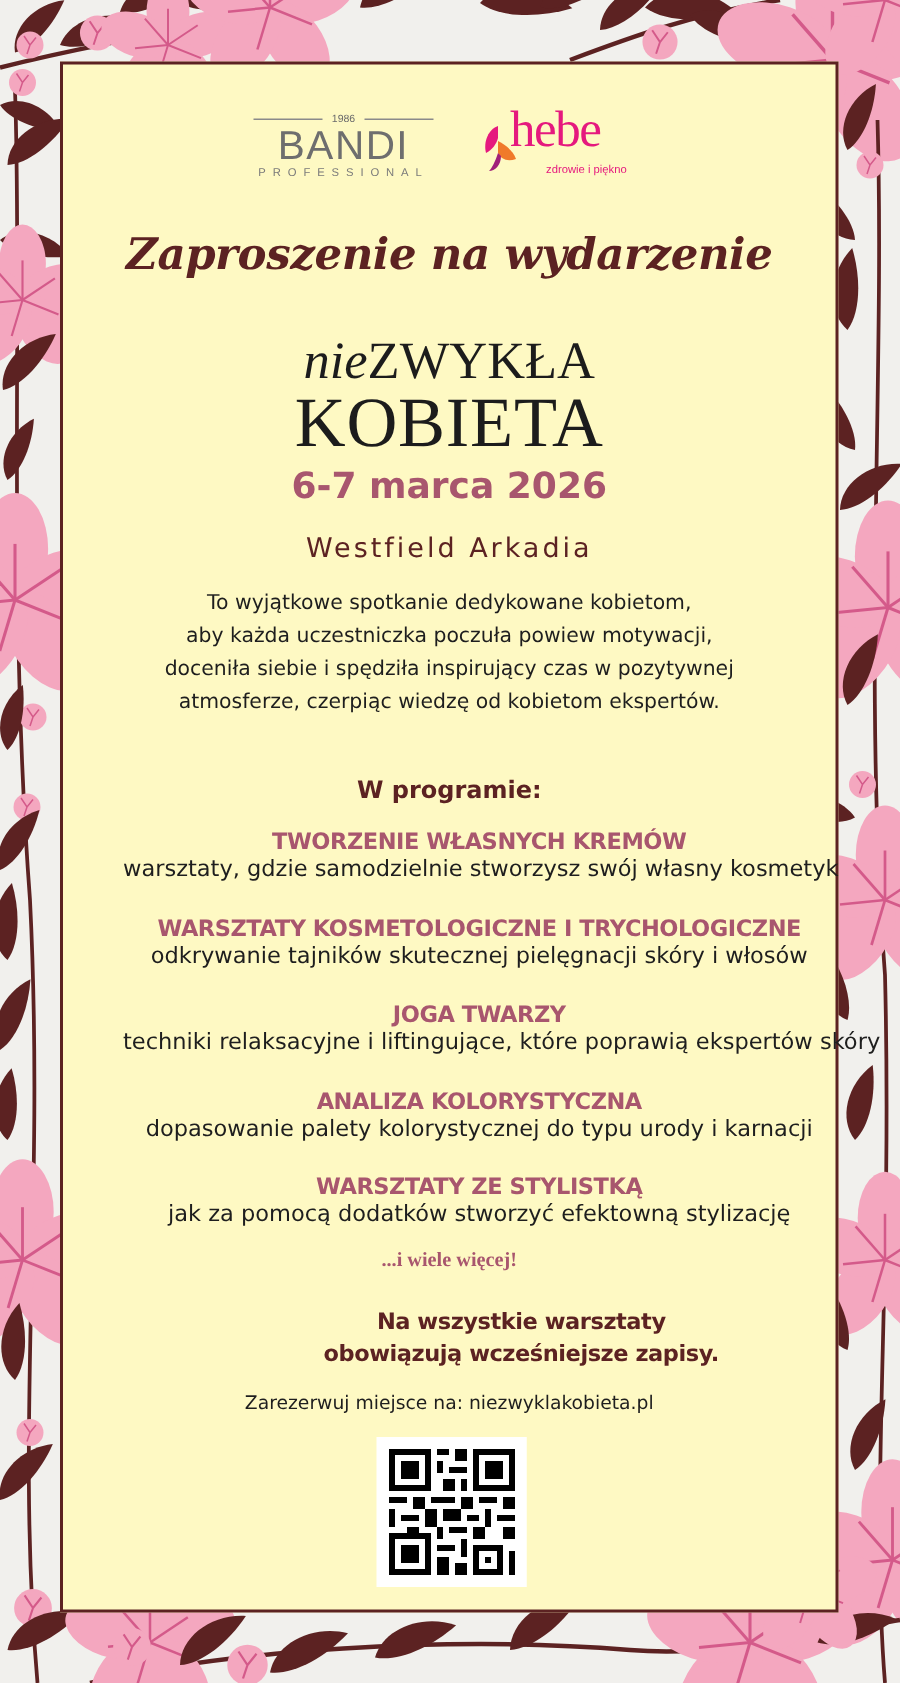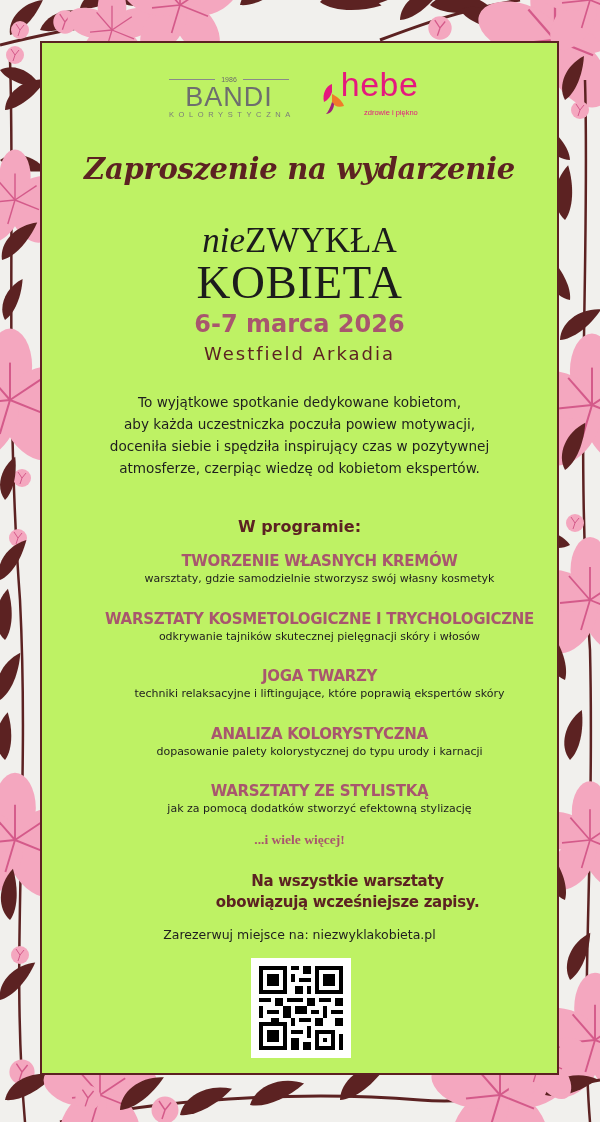--- a/index.html
+++ b/index.html
@@ -4,51 +4,51 @@
   <style>
     html, body { margin: 0; padding: 0; }
     body {
       width: 600px; height: 1122px; position: relative; overflow: hidden;
       background: #f1f0ed;
       font-family: "Liberation Sans", "DejaVu Sans", sans-serif;
     }
     .floral-bg { position: absolute; left: 0; top: 0; width: 600px; height: 1122px; }
     .card {
       position: absolute; left: 40px; top: 41px; width: 515px; height: 1030px;
-      background: #bef264; border: 2px solid #5c2222; box-sizing: content-box;
+      background: #fef9c3; border: 2px solid #5c2222; box-sizing: content-box;
       text-align: center;
     }
     .logos { position: absolute; top: 31px; left: 0; width: 100%; height: 50px; }
     .bandi { position: absolute; left: 127px; top: 0; width: 120px; height: 50px; color: #6b6b6b; }
     .bandi .year-row { display: flex; align-items: center; justify-content: center; gap: 6px; font-size: 7px; height: 10px; }
     .bandi .year-row .line { flex: 1; height: 1px; background: #8a8a8a; }
     .bandi .brand { font-family: "Liberation Sans", sans-serif; font-size: 27px; letter-spacing: 1px; line-height: 26px; font-weight: 400; color: #6e6e6e; }
     .bandi .sub { font-size: 7.5px; letter-spacing: 4.6px; line-height: 10px; color: #7a7a7a; }
     .hebe { position: absolute; left: 276px; top: 0; width: 110px; height: 50px; }
-    .hebe .word { position: absolute; left: 22px; top: -6px; font-size: 34px; font-weight: 400; color: #e5197e; letter-spacing: -1px; font-family: Liberation Mono, monospace; }
+    .hebe .word { position: absolute; left: 22px; top: -6px; font-size: 34px; font-weight: 400; color: #e5197e; letter-spacing: -1px; font-family: Liberation Serif, serif; }
     .hebe .tag { position: absolute; left: 46px; top: 34px; font-size: 7.5px; color: #e5197e; }
     .hebe .butterfly { position: absolute; left: 0; top: 6px; width: 28px; height: 36px; }
     .invite-title {
       position: absolute; top: 109px; left: 0; width: 100%;
       font-family: "DejaVu Serif", "Liberation Serif", serif; font-style: italic; font-weight: bold;
       font-size: 29px; color: #5c2222; letter-spacing: -0.3px;
     }
     .event-name { position: absolute; top: 180px; left: 0; width: 100%; font-family: "Liberation Serif", "DejaVu Serif", serif; color: #1c1c1c; }
     .event-name .l1 { font-size: 35px; line-height: 36px; }
     .event-name .l1 .it { font-style: italic; }
     .event-name .l2 { font-size: 47px; line-height: 46px; letter-spacing: 0.5px; }
     .date { position: absolute; top: 267px; left: 0; width: 100%; font-size: 24px; font-weight: bold; color: #a8566e; font-family: "DejaVu Sans", sans-serif; }
-    .venue { position: absolute; top: 300px; left: 0; width: 100%; font-size: 18px; letter-spacing: 2px; color: #5c2222; font-family: "DejaVu Sans", sans-serif; }
+    .venue { position: absolute; top: 312px; left: 0; width: 100%; font-size: 18px; letter-spacing: 2px; color: #5c2222; font-family: "DejaVu Sans", sans-serif; }
     .intro { position: absolute; top: 348px; left: 20px; width: 475px; font-family: "DejaVu Sans", sans-serif; font-size: 13.6px; line-height: 22px; color: #1e1e1e; }
     .intro div { white-space: nowrap; }
     .program-title { position: absolute; top: 474px; left: 0; width: 100%; font-family: "DejaVu Sans", sans-serif; font-size: 16px; font-weight: bold; color: #5c2222; }
     .program { position: absolute; top: 508px; left: 0; width: 100%; font-family: "DejaVu Sans", sans-serif; }
     .prog-item { height: 57.5px; margin-left: 40px; }
     .prog-item .h { font-size: 15px; font-weight: bold; color: #a8566e; line-height: 20px; white-space: nowrap; letter-spacing: -0.3px; }
-    .prog-item .d { font-size: 11px; color: #1e1e1e; line-height: 16px; white-space: nowrap; }
+    .prog-item .d { font-size: 15px; color: #1e1e1e; line-height: 16px; white-space: nowrap; }
     .more { position: absolute; top: 789px; left: 0; width: 100%; font-family: Liberation Serif, serif; font-size: 13.5px; font-weight: bold; color: #a8566e; }
     .notice { position: absolute; top: 828px; left: 0; width: 100%; font-family: "DejaVu Sans", sans-serif; font-size: 15px; font-weight: bold; color: #5c2222; line-height: 21px; letter-spacing: -0.3px; padding-left: 48px; }
     .reserve { position: absolute; top: 884px; left: 0; width: 100%; font-family: "DejaVu Sans", sans-serif; font-size: 12.5px; color: #1e1e1e; }
     .qr { position: absolute; top: 915px; left: 209px; width: 100px; height: 100px; background: #ffffff; }
     .qr svg { display: block; }
   </style>
 </head>
 <body>
 
 <svg class="floral-bg" viewBox="0 0 600 1122" xmlns="http://www.w3.org/2000/svg">
@@ -164,21 +164,21 @@
 <div class="card">
 
   <div class="logos">
     <div class="bandi">
       <div class="year-row">
         <span class="line"></span>
         <span>1986</span>
         <span class="line"></span>
       </div>
       <div class="brand">BANDI</div>
-      <div class="sub">KOLORYSTYCZNA</div>
+      <div class="sub">PROFESSIONAL</div>
     </div>
     <div class="hebe">
       <svg class="butterfly" viewBox="0 0 28 36">
         <path d="M14,4 C8,6 4,14 6,22 C10,20 13,16 14,12 Z" fill="#e5197e"></path>
         <path d="M14,14 C18,16 24,20 26,26 C20,28 16,26 14,22 Z" fill="#f07a2a"></path>
         <path d="M14,22 C12,28 10,32 8,34 C12,34 16,30 16,24 Z" fill="#a0207a"></path>
       </svg>
       <span class="word">hebe</span>
       <span class="tag">zdrowie i piękno</span>
     </div>

